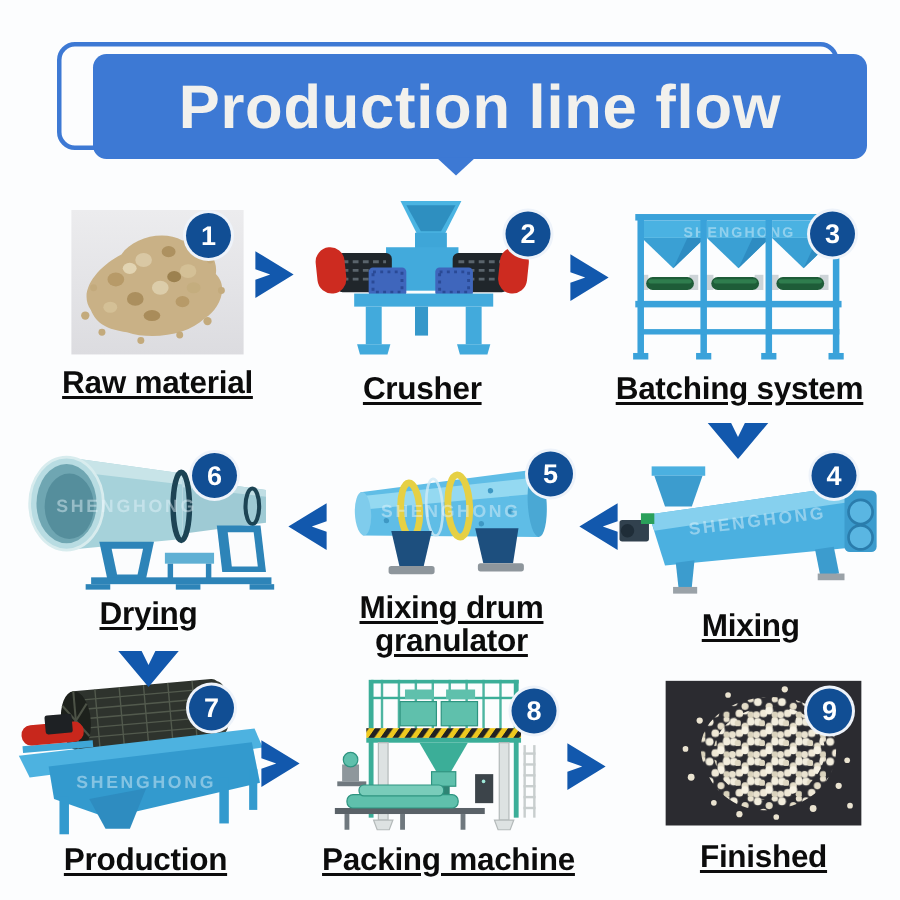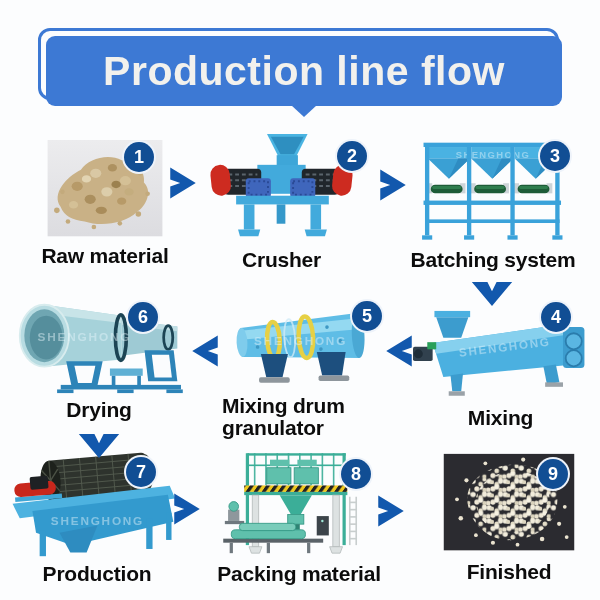--- a/index.html
+++ b/index.html
@@ -2,34 +2,34 @@
 <html style="--banner: #3d79d4; --badge: #114e94; --arrow: #1258ad; --label: #0c0c0c;"><head>
 <meta charset="utf-8">
 <style>
   html,body{margin:0;padding:0;}
   body{width:600px;height:600px;background:#fcfdfe;font-family:"Liberation Sans",sans-serif;overflow:hidden;}
   .stage{position:relative;width:600px;height:600px;}
 
   
   .banner-outline{position:absolute;left:38px;top:28px;width:515px;height:66px;
     border:3px solid var(--banner,#3d79d4);border-radius:12px;}
-  .banner-fill{position:absolute;left:46px;top:36px;width:516px;height:70px;
+  .banner-fill{position:absolute;left:62px;top:36px;width:516px;height:70px;
     background:var(--banner,#3d79d4);border-radius:9px;
     display:flex;align-items:center;justify-content:center;}
   .banner-fill .title{color:#f2f1ed;font-size:41px;font-weight:bold;letter-spacing:0.5px;}
   .banner-notch{position:absolute;left:291px;top:105px;width:0;height:0;
     border-left:13px solid transparent;border-right:13px solid transparent;
     border-top:12px solid var(--banner,#3d79d4);}
 
   
   .step{position:absolute;display:flex;flex-direction:column;align-items:center;}
   .img{width:100%;display:flex;align-items:flex-end;justify-content:center;}
   .img svg{width:100%;height:100%;}
   .label{margin-top:5px;font-size:21px;font-weight:bold;color:var(--label,#0c0c0c);
-    line-height:1.05;letter-spacing:-0.2px;}
+    text-align:center;line-height:1.05;letter-spacing:-0.2px;text-decoration:underline;}
 
   
   .badge{position:absolute;width:30px;height:30px;border-radius:50%;
     background:var(--badge,#114e94);box-shadow:0 0 0 2px #eef3fa;
     color:#fff;font-size:18px;font-weight:bold;
     display:flex;align-items:center;justify-content:center;z-index:5;}
 
   
   .arrow{position:absolute;z-index:4;}
   .arrow svg{display:block;}
@@ -348,21 +348,21 @@
         <rect x="6" y="110" width="124" height="5" fill="#5a6268"></rect>
         <g fill="#6f787e">
             <rect x="14" y="115" width="4" height="13"></rect>
             <rect x="60" y="115" width="4" height="13"></rect>
             <rect x="110" y="115" width="4" height="13"></rect>
           </g>
         <rect x="16" y="99" width="92" height="11" rx="5" fill="#5fc0ac" stroke="#2e9480"></rect>
         <rect x="26" y="91" width="70" height="9" rx="4" fill="#79ccba" stroke="#2e9480"></rect>
       </svg>
     </div>
-    <div class="label">Packing material</div>
+    <div class="label">Packing machine</div>
   </div>
 
   <div class="step" style="left:433px;top:452px;width:152px">
     <div class="img" style="height:104px">
       <svg viewBox="0 0 150 110">
         <defs>
           <pattern id="gran" width="17" height="14" patternUnits="userSpaceOnUse">
             <circle cx="3" cy="3" r="2.8" fill="#f1ecdc"></circle>
               <circle cx="11" cy="6" r="2.5" fill="#e4ddc8"></circle>
             <circle cx="7" cy="11" r="2.7" fill="#efe8d6"></circle>

